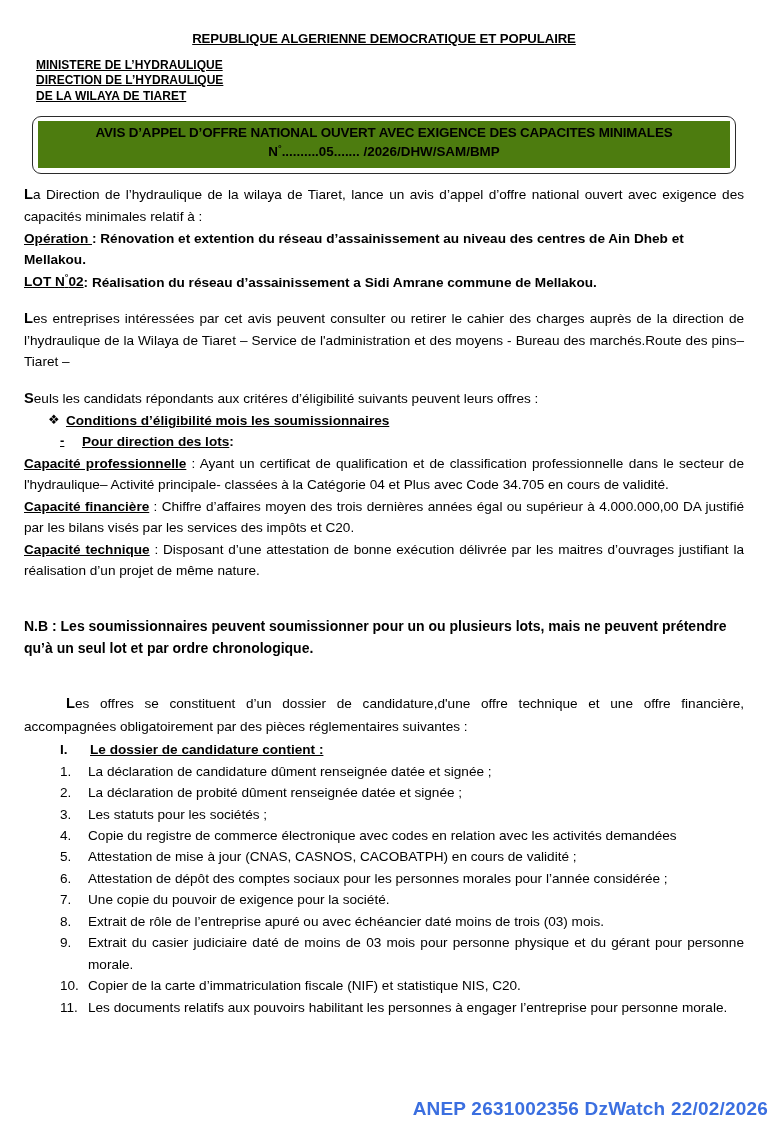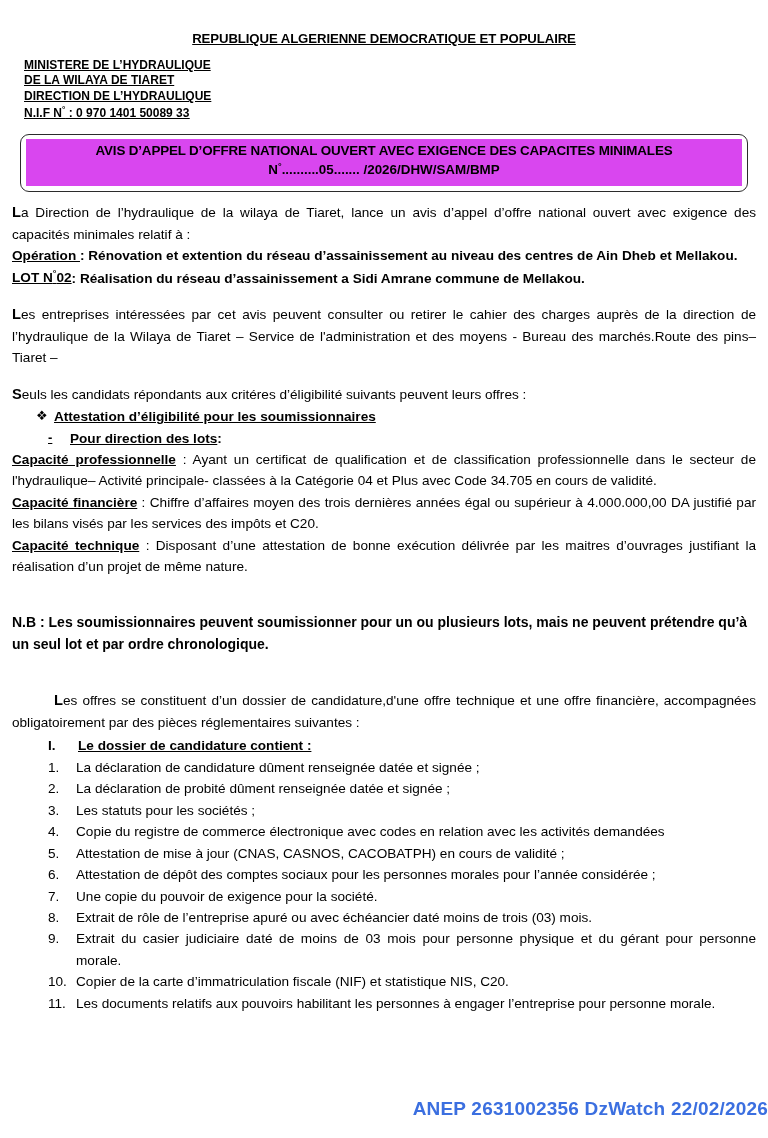--- a/index.html
+++ b/index.html
@@ -13,21 +13,21 @@
     height: 1138px;
     font-family: "Liberation Sans", sans-serif;
     color: #000000;
     position: relative;
     overflow: hidden;
   }
   .page {
     width: 768px;
     height: 1138px;
     box-sizing: border-box;
-    padding: 0 12px;
+    padding: 0 24px;
     position: relative;
   }
 
   
   .republic {
     text-align: center;
     font-weight: bold;
     font-size: 13.2px;
     letter-spacing: -0.1px;
     padding-top: 32px;
@@ -48,21 +48,21 @@
 
   
   .title-box {
     margin: 12px 8px 0 8px;
     border: 1.4px solid #2b2b2b;
     border-radius: 9px;
     padding: 4px 5px 5px 5px;
     background: #ffffff;
   }
   .title-band {
-    background: #d946ef;
+    background: #4d7c0f;
     padding: 3px 6px 6px 6px;
     text-align: center;
     font-weight: bold;
     font-size: 13.4px;
     line-height: 1.35;
     letter-spacing: -0.15px;
   }
   .title-band .line2 { letter-spacing: 0px; }
   .title-band sup { font-size: 0.68em; vertical-align: super; }
 
@@ -178,27 +178,24 @@
 
   <div class="republic">
     <span>REPUBLIQUE ALGERIENNE DEMOCRATIQUE ET POPULAIRE</span>
   </div>
 
   <div class="ministry">
     <div>
       <span>MINISTERE DE L’HYDRAULIQUE</span>
     </div>
     <div>
+      <span>DIRECTION DE L’HYDRAULIQUE</span>
+    </div>
+    <div>
       <span>DE LA WILAYA DE TIARET</span>
-    </div>
-    <div>
-      <span>DIRECTION DE L’HYDRAULIQUE</span>
-    </div>
-    <div class="nif">
-      <span class="u"><span>N.I.F N</span><sup>°</sup><span> : 0 970 1401 50089 33</span></span>
     </div>
   </div>
 
   <div class="title-box">
     <div class="title-band">
       <div>AVIS D’APPEL D’OFFRE NATIONAL OUVERT AVEC EXIGENCE DES CAPACITES MINIMALES</div>
       <div class="line2"><span>N</span><sup>°</sup><span>..........05....... /2026/DHW/SAM/BMP</span></div>
     </div>
   </div>
 
@@ -214,21 +211,21 @@
     <div class="gap-md"></div>
 
     <p class="para"><span class="cap">L</span><span>es  entreprises intéressées par cet avis peuvent  consulter  ou retirer le cahier des charges  auprès de la direction de l’hydraulique de la Wilaya  de Tiaret – Service de l'administration et des moyens - Bureau des marchés.Route des pins–Tiaret –</span></p>
 
     <div class="gap-md"></div>
 
     <p class="para tight"><span class="cap">S</span><span>euls les candidats répondants  aux critéres d’éligibilité suivants peuvent leurs offres :</span></p>
 
     <div class="bullet-row">
       <div class="mark">❖</div>
-      <div class="bu">Attestation d’éligibilité pour les soumissionnaires</div>
+      <div class="bu">Conditions d’éligibilité mois les soumissionnaires</div>
     </div>
 
     <div class="bullet-row dash">
       <div class="mark">-</div>
       <div><span class="bu">Pour direction des lots</span><span class="b">:</span></div>
     </div>
 
     <p class="para cap-block"><span class="bu">Capacité   professionnelle</span><span> : </span><span>Ayant un certificat de qualification et de classification professionnelle dans le secteur de l'hydraulique– Activité principale- classées à  la Catégorie 04 et Plus avec  Code  34.705 en cours de validité.</span></p>
 
     <p class="para cap-block"><span class="bu">Capacité financière</span><span> : </span><span>Chiffre d’affaires moyen des trois dernières années égal ou supérieur à 4.000.000,00 DA justifié par les bilans visés par les services des impôts et C20.</span></p>

